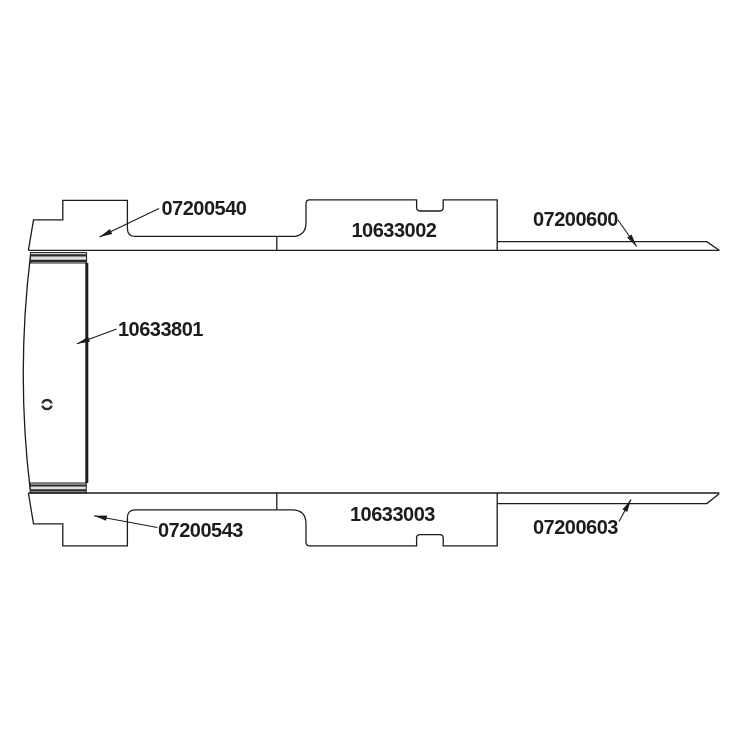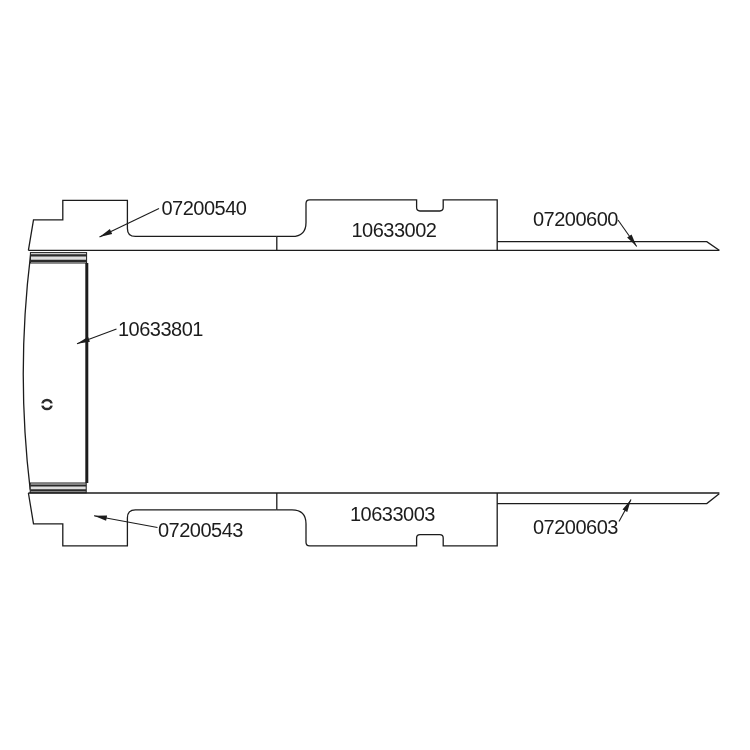--- a/index.html
+++ b/index.html
@@ -9,20 +9,21 @@
     height: 750px;
     background: #ffffff;
     font-family: "Liberation Sans", sans-serif;
   }
   .diagram-wrap {
     position: relative;
     width: 750px;
     height: 750px;
     background: #ffffff;
     overflow: hidden;
+    font-weight: bold;
   }
   svg { display: block; }
   .outline {
     fill: none;
     stroke: #1c1c1c;
     stroke-width: 1.3;
     stroke-linecap: butt;
     stroke-linejoin: miter;
   }
   .leader {

